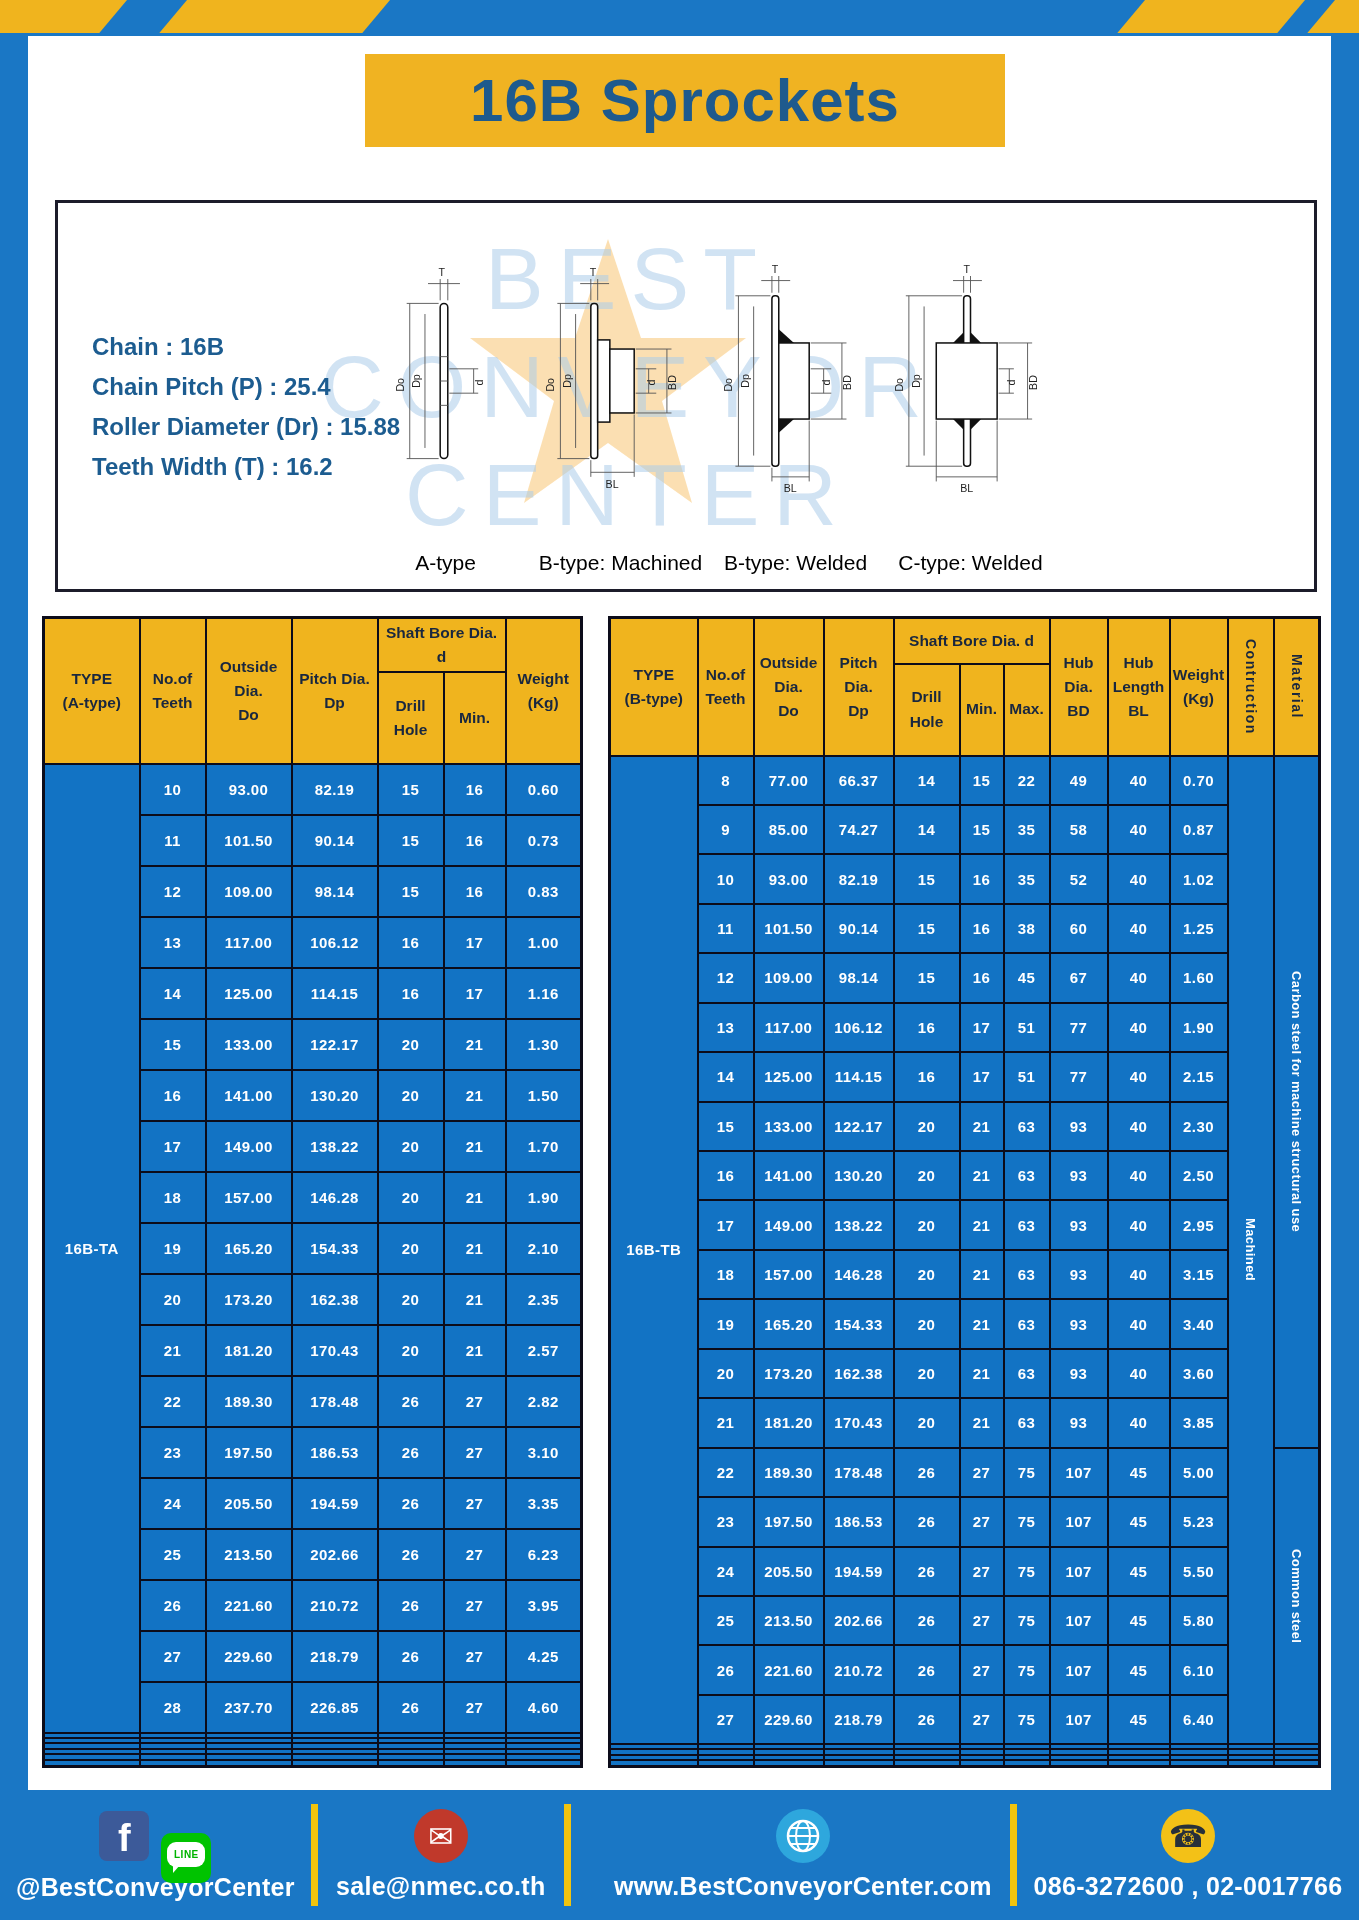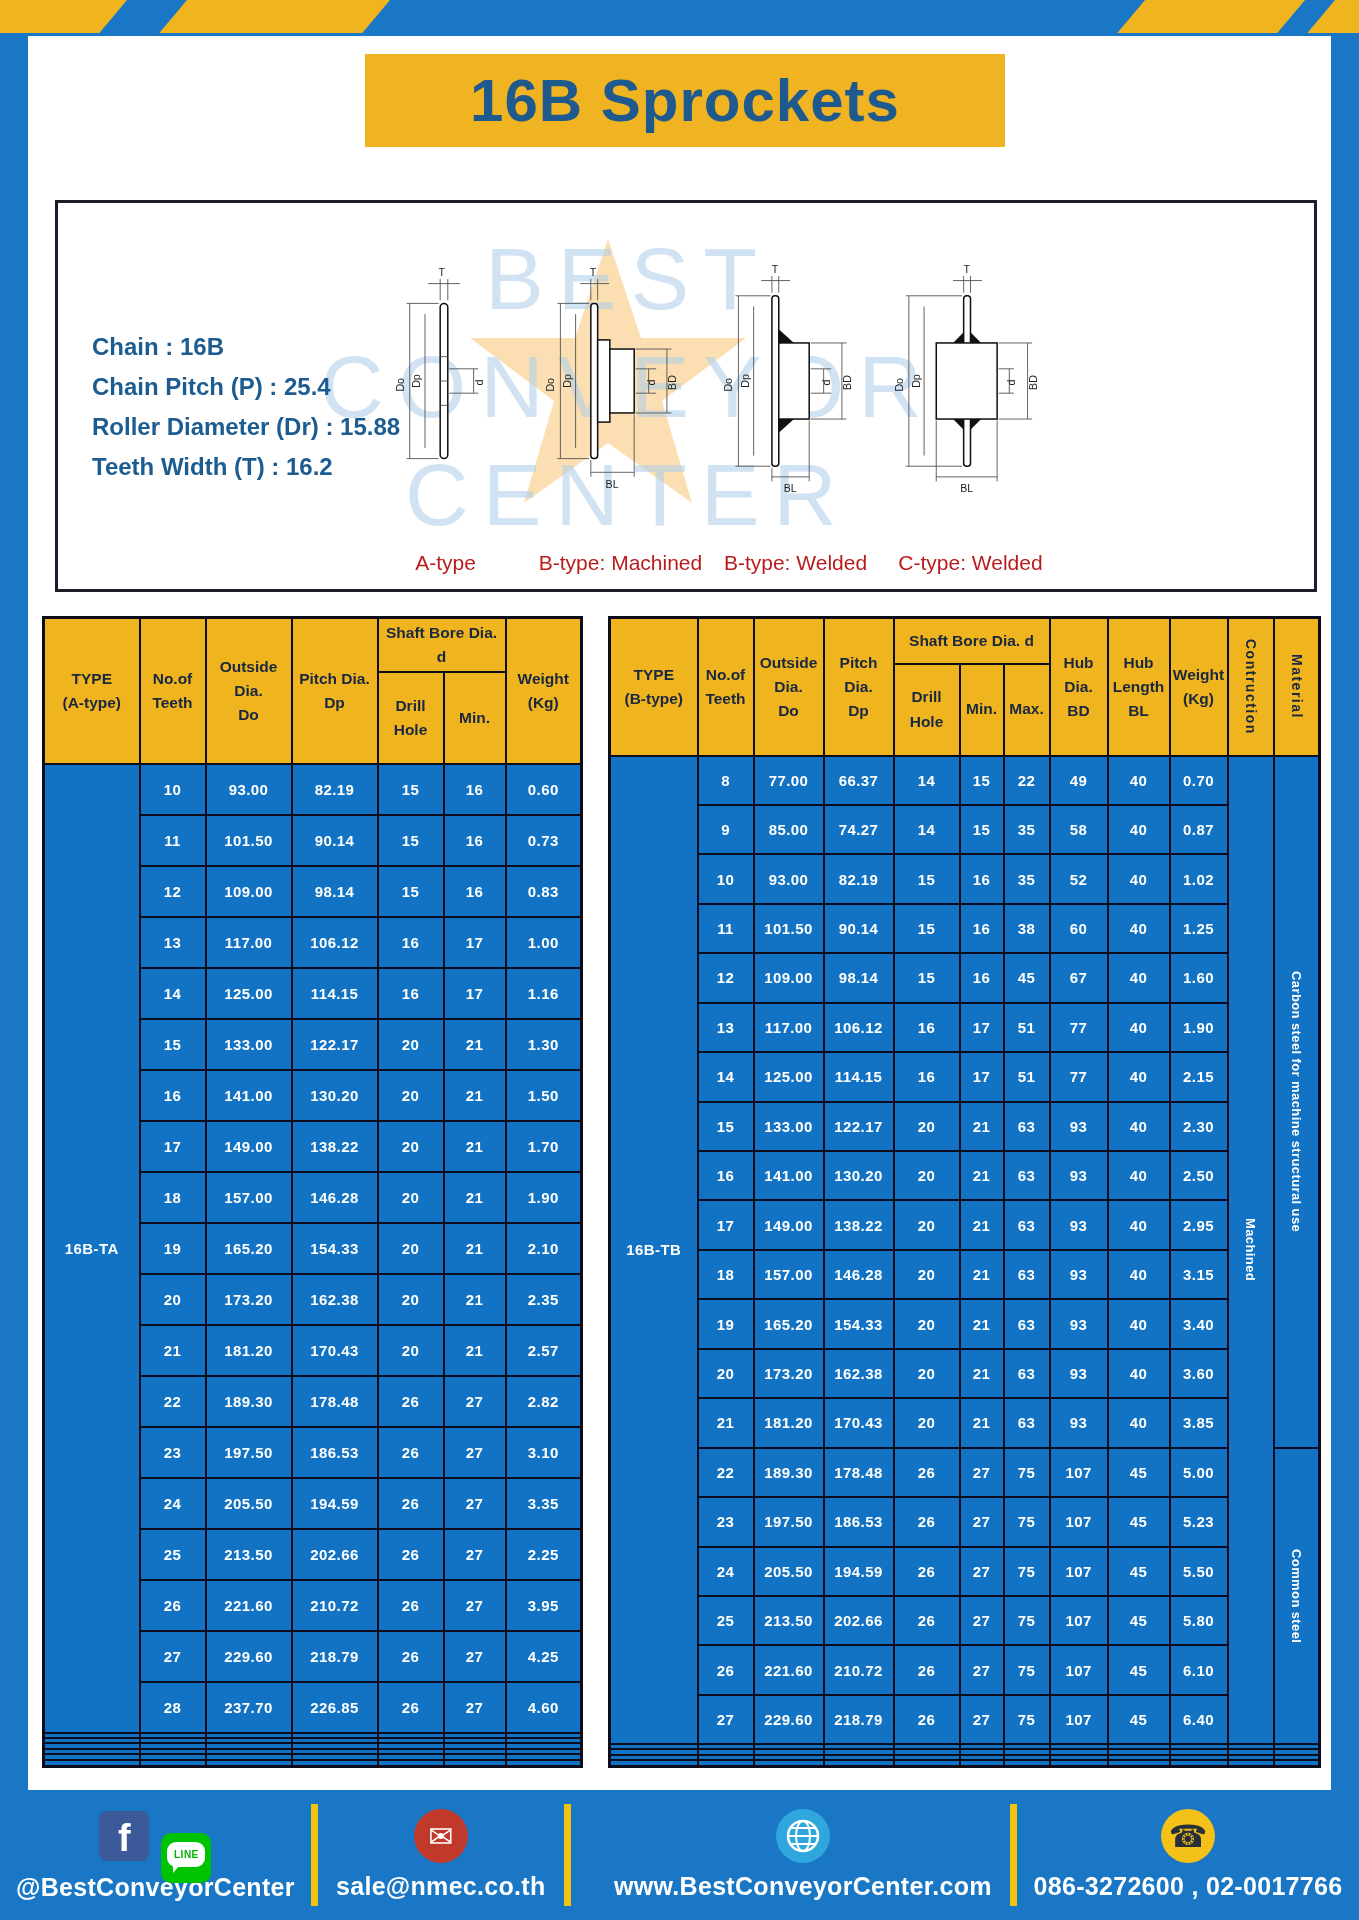--- a/index.html
+++ b/index.html
@@ -24,21 +24,21 @@
   .draw-panel { position:absolute; left:55px; top:200px; width:1262px; height:392px; background:#ffffff;
                 border:3px solid #1c1c2a; z-index:2; overflow:hidden; }
   .wm { position:absolute; left:260px; top:22px; width:620px; text-align:center; z-index:0; }
   .wm div { font-size:88px; font-weight:400; letter-spacing:14px; color:rgba(172,204,233,0.55); line-height:108px; }
   .wm-logo { position:absolute; left:400px; top:30px; z-index:0; opacity:0.35; }
   .specs { position:absolute; left:34px; top:124px; z-index:2; }
   .spec-line { font-size:24px; font-weight:700; color:#1c5c90; line-height:40px; white-space:nowrap; }
   .figs { position:absolute; left:300px; top:8px; width:700px; bottom:6px; display:flex; z-index:1; }
   .fig { flex:1; display:flex; flex-direction:column; align-items:center; }
   .fig svg { flex:1; width:100%; }
-  .flabel { height:32px; font-size:21px; color:#b91c1c; }
+  .flabel { height:32px; font-size:21px; color:#000000; }
   .dimline { stroke:#555; stroke-width:1.2; fill:none; }
   .plate  { stroke:#111; stroke-width:2; fill:#fff; }
   .weld   { fill:#111; }
   .dimtxt { font-size:14px; fill:#222; font-family:"Liberation Sans",sans-serif; }
 
   
   .tbl-wrap { position:absolute; top:616px; z-index:2; }
   #tableA { left:42px; }
   #tableB { left:608px; }
   table.spk { border-collapse:collapse; table-layout:fixed; background:#1273c4; border:3px solid #0c0c1a; }
@@ -383,21 +383,21 @@
           <td>26</td>
           <td>27</td>
           <td>3.35</td>
         </tr>
         <tr>
           <td>25</td>
           <td>213.50</td>
           <td>202.66</td>
           <td>26</td>
           <td>27</td>
-          <td>2.25</td>
+          <td>6.23</td>
         </tr>
         <tr>
           <td>26</td>
           <td>221.60</td>
           <td>210.72</td>
           <td>26</td>
           <td>27</td>
           <td>3.95</td>
         </tr>
         <tr>

